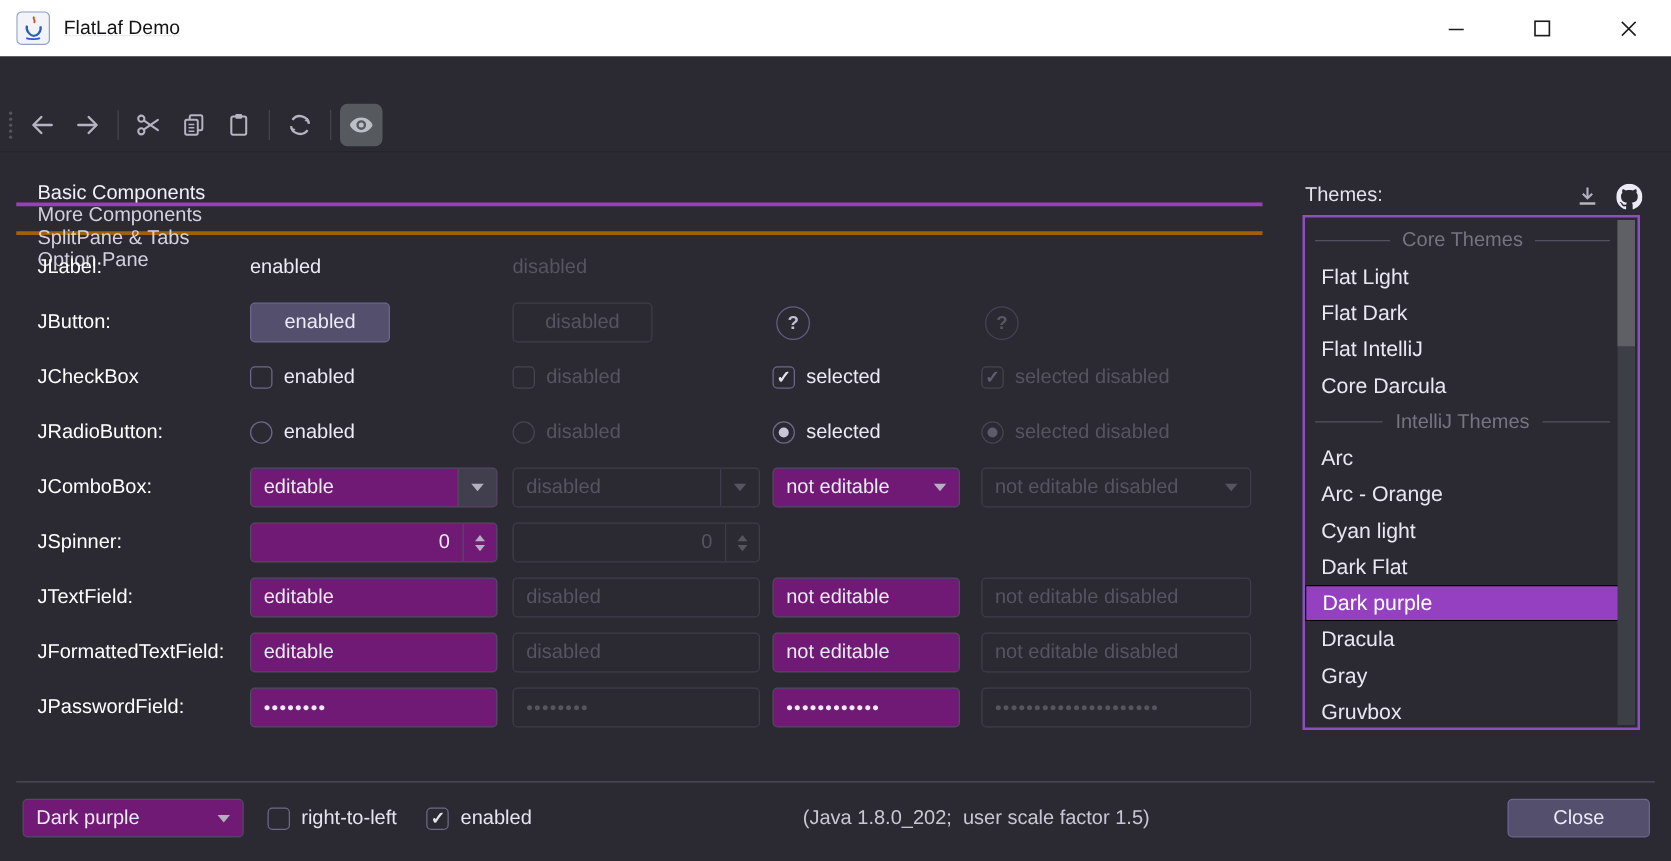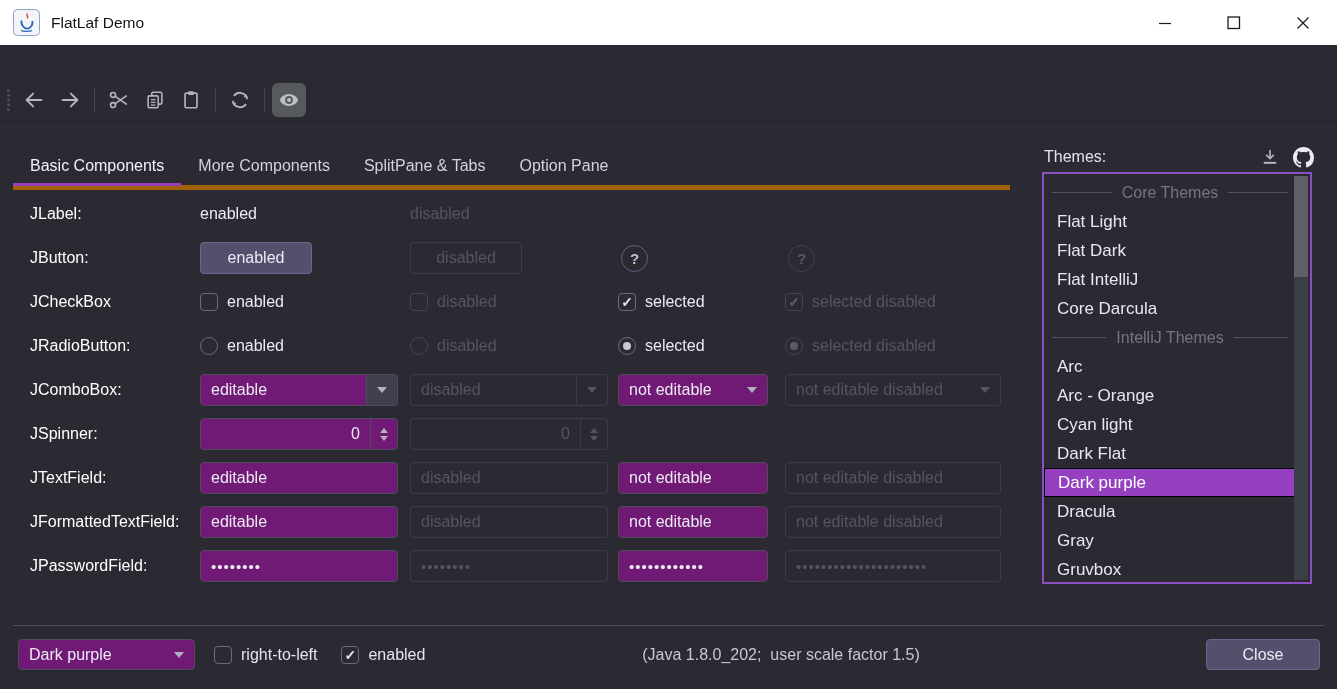--- a/index.html
+++ b/index.html
@@ -1,39 +1,39 @@
 <!DOCTYPE html>
 <html><head>
 <meta charset="utf-8">
 <style>
   html,body{margin:0;padding:0;background:#17161c;}
   #win{position:relative;width:1337px;height:689px;background:#2b2a33;overflow:hidden;
        font-family:"Liberation Sans",sans-serif;color:#eceaf4;font-size:16px;}
 
   
-  .titlebar{position:absolute;left:0;top:0;width:100%;height:45px;background:#ffffff;display:flex;align-items:center;}
+  .titlebar{position:absolute;left:0;top:0;width:100%;height:45px;background:#ffffff;display:flex;align-items:center;text-decoration:underline;}
   .titlebar .appicon{margin-left:13px;width:27px;height:27px;}
   .titlebar .title{margin-left:11px;color:#141414;font-size:15.5px;}
   .wctrl{position:absolute;right:0;top:0;height:45px;display:flex;}
   .wbtn{width:69px;height:45px;display:flex;align-items:center;justify-content:center;cursor:default;}
 
   
   .menubar{position:absolute;left:0;top:45px;width:100%;height:33px;background:#2b2a33;display:flex;align-items:center;padding-left:0;}
   .menuitem{padding:0 11px;height:33px;display:flex;align-items:center;color:#dbd9e6;}
 
   
   .toolbar{position:absolute;left:0;top:78px;width:100%;height:44px;background:#2b2a33;
            border-bottom:1px solid #242330;display:flex;align-items:center;padding-left:6px;box-sizing:border-box;}
   .tbtn{width:34px;height:34px;border-radius:6px;display:flex;align-items:center;justify-content:center;color:#b6b3c2;margin:0 1px;}
   .tbtn.selected{background:#565a5f;color:#bdbfc6;}
   .tsep{width:1px;height:24px;background:#45434e;margin:0 6px;}
   .grip{margin:0 5px 0 0;display:flex;align-items:center;}
 
   
-  .tabbar{position:absolute;left:13px;top:146px;width:997px;height:39px;border-bottom:5px solid #a16207;display:flex;}
+  .tabbar{position:absolute;left:13px;top:146px;width:997px;height:39px;border-bottom:3px solid #a16207;display:flex;flex-direction:column;}
   .tab{position:relative;padding:0 17px;display:flex;align-items:center;color:#d3d1df;}
   .tab.selected{color:#f2f0fa;}
   .tab.selected::after{content:"";position:absolute;left:0;right:0;bottom:-1px;height:3px;background:#9540c0;}
 
   
   .rows{position:absolute;left:0;top:192px;width:1010px;}
   .row{height:44px;display:flex;align-items:center;padding-left:30px;}
   .cl{width:170px;color:#ffffff;}
   .c1{width:198px;margin-right:12px;display:flex;align-items:center;}
   .c2{width:198px;margin-right:10px;display:flex;align-items:center;}

